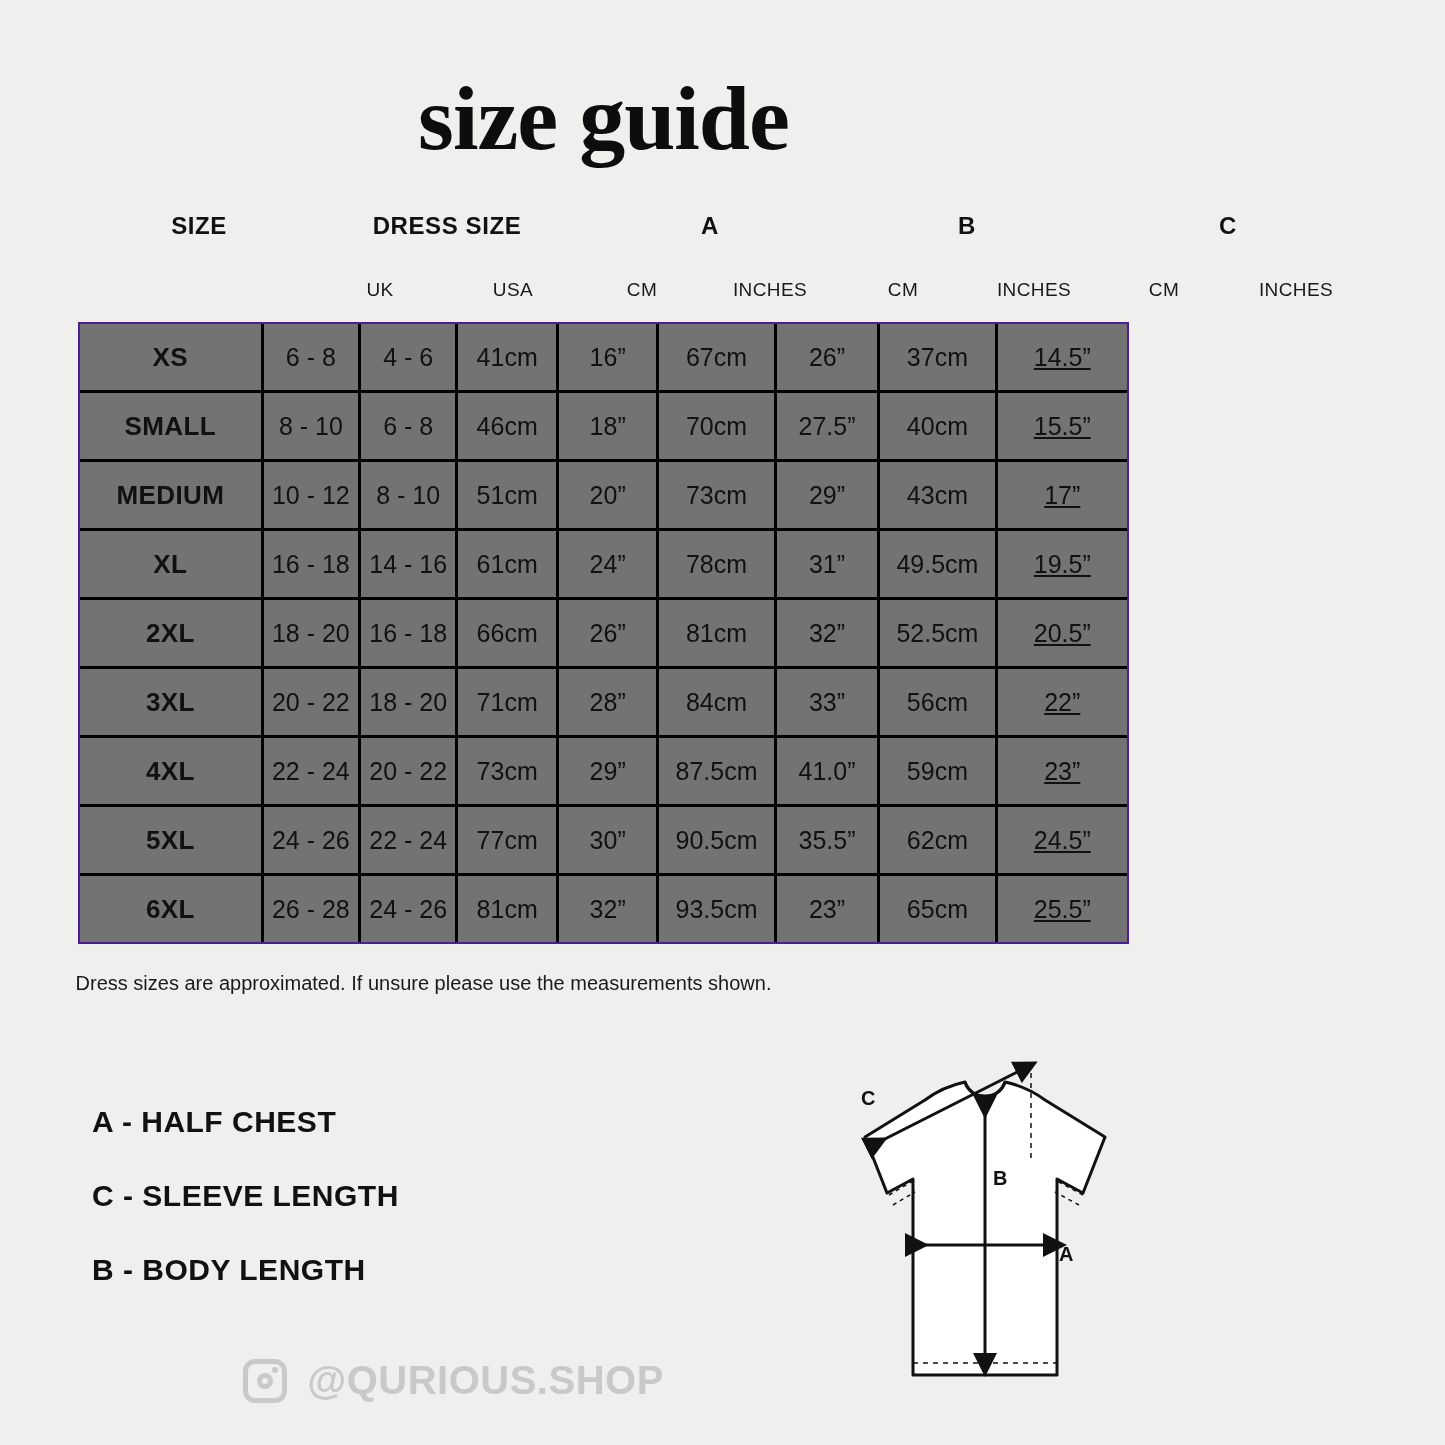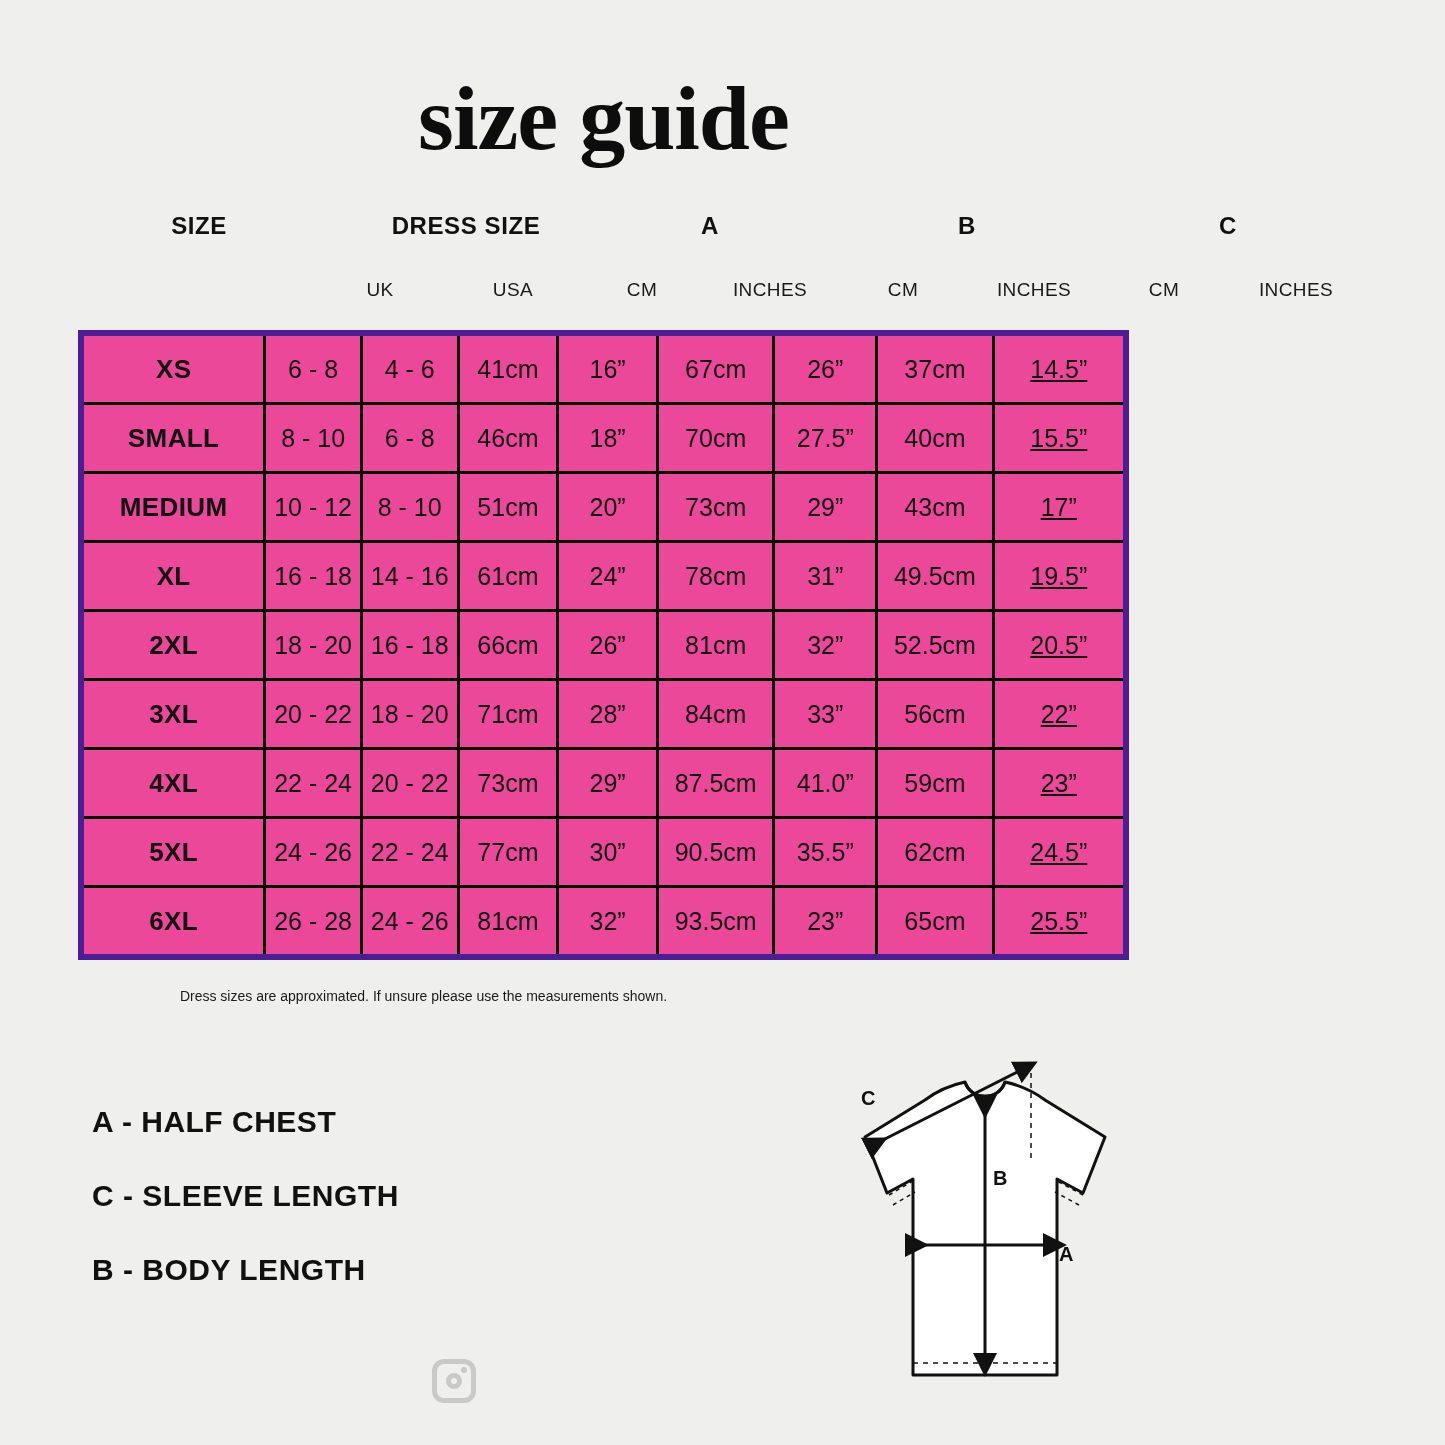--- a/index.html
+++ b/index.html
@@ -57,24 +57,24 @@
     font-size: 19px;
     letter-spacing: 0.4px;
     color: #1a1a1a;
     text-align: center;
     transform: translateX(-50%);
     top: 67px;
   }
 
   
   .table-area {
-    margin: 8px 78px;
-    border: 6px solid #4c1d95;
+    margin: 0 78px;
+    border: 2px solid #4c1d95;
     box-sizing: border-box;
-    background: #ec4899;
+    background: #737373;
   }
   table.sizes {
     width: 100%;
     border-collapse: collapse;
     table-layout: fixed;
   }
   table.sizes td {
     border: 3px solid #000;
     height: 66px;
     text-align: center;
@@ -99,21 +99,21 @@
   col.c-usa  { width: 9.3%; }
   col.c-acm  { width: 9.6%; }
   col.c-ain  { width: 9.6%; }
   col.c-bcm  { width: 11.2%; }
   col.c-bin  { width: 9.9%; }
   col.c-ccm  { width: 11.2%; }
   col.c-cin  { width: 12.5%; }
 
   .note {
     text-align: center;
-    font-size: 14px;
+    font-size: 20px;
     color: #1a1a1a;
     margin-top: 28px;
     padding-right: 360px;
   }
 
   
   .legend {
     position: absolute;
     left: 92px;
     top: 1105px;
@@ -186,21 +186,21 @@
 </style>
 </head>
 <body>
 
 <div class="page">
 
   <div class="title">size guide</div>
 
   <div class="head-wrap">
     <div class="grp" style="left:199px">SIZE</div>
-    <div class="grp" style="left:466px">DRESS SIZE</div>
+    <div class="grp" style="left:447px">DRESS SIZE</div>
     <div class="grp" style="left:710px">A</div>
     <div class="grp" style="left:967px">B</div>
     <div class="grp" style="left:1228px">C</div>
 
     <div class="sub" style="left:380px">UK</div>
     <div class="sub" style="left:513px">USA</div>
     <div class="sub" style="left:642px">CM</div>
     <div class="sub" style="left:770px">INCHES</div>
     <div class="sub" style="left:903px">CM</div>
     <div class="sub" style="left:1034px">INCHES</div>
@@ -328,20 +328,21 @@
   <div class="note">Dress sizes are approximated. If unsure please use the measurements shown.</div>
 
   <div class="legend">
     <div>A - HALF CHEST</div>
     <div>C - SLEEVE LENGTH</div>
     <div>B - BODY LENGTH</div>
   </div>
 
   <div class="watermark">
     <span class="ig"></span>
+    <span class="handle">@QURIOUS.SHOP</span>
   </div>
 
   <div class="shirt">
     <svg viewBox="0 0 360 400" width="360" height="400" xmlns="http://www.w3.org/2000/svg">
       <defs>
         <marker id="ah" markerWidth="8" markerHeight="8" refX="4" refY="4" orient="auto">
           <path d="M0,0 L8,4 L0,8 z" fill="#111"></path>
         </marker>
       </defs>
 

